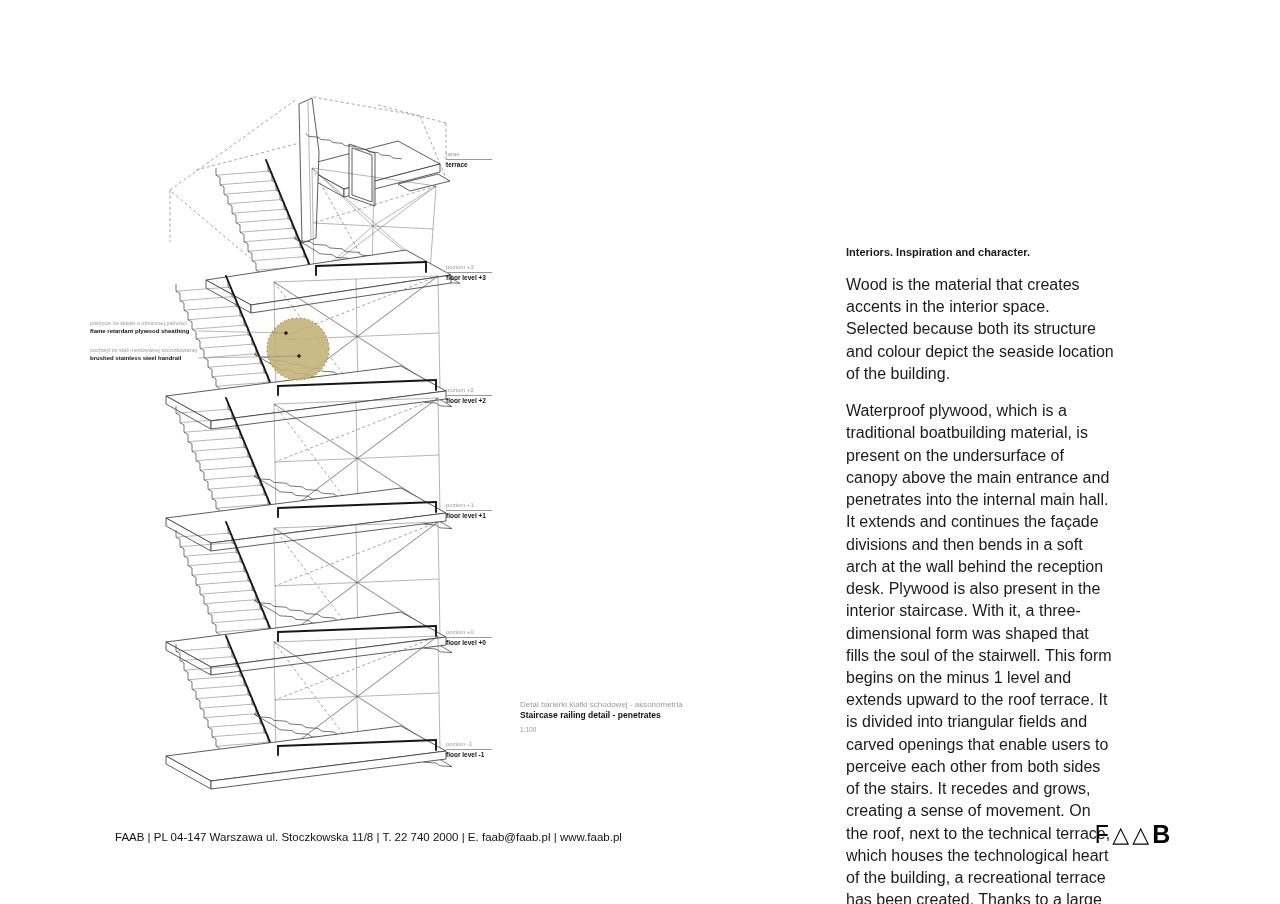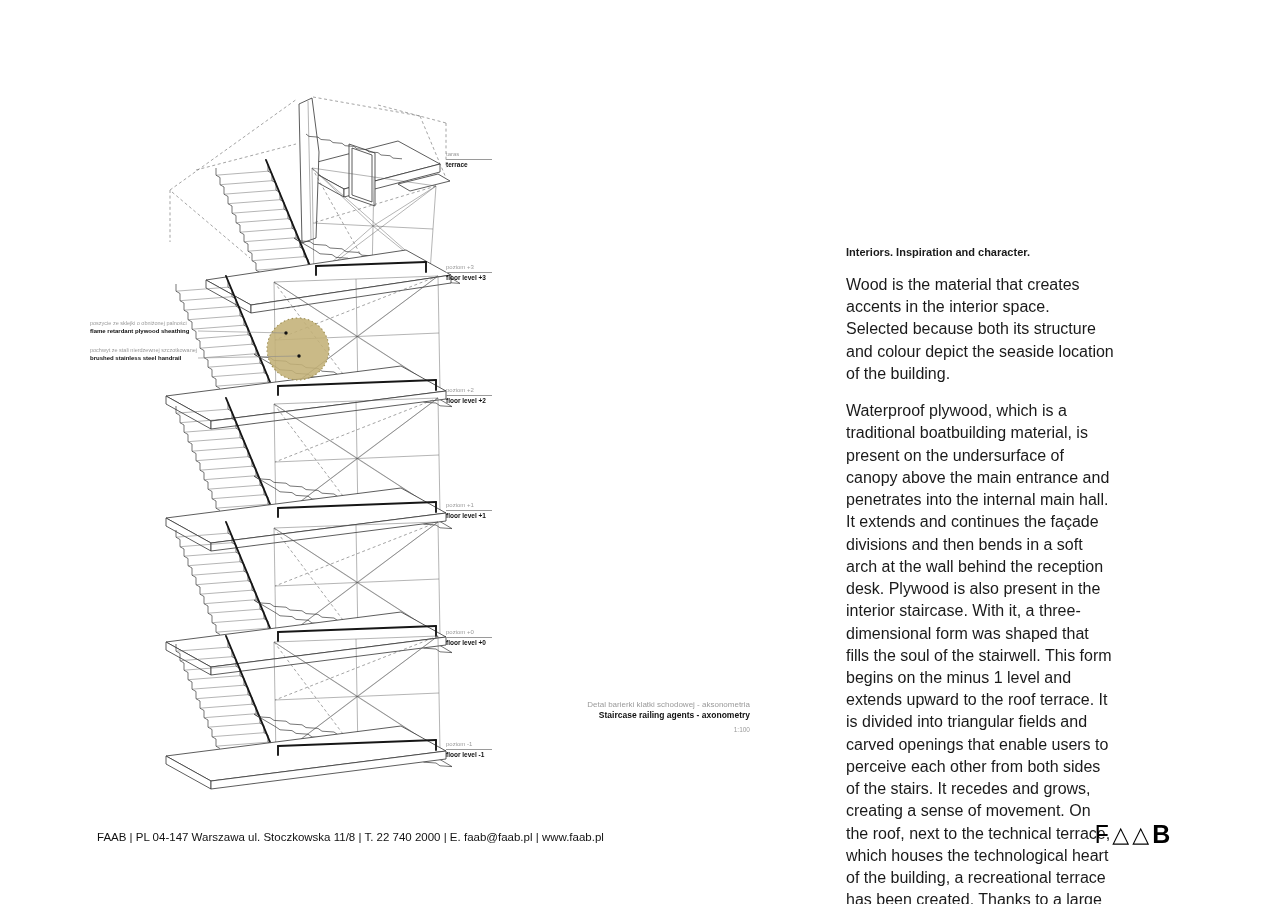--- a/index.html
+++ b/index.html
@@ -15,30 +15,30 @@
   svg .lead{stroke:#8a8a8a;stroke-width:.6;}
   
   .fl{position:absolute;left:446px;width:70px;line-height:1;}
   .fl .pl{font-size:6px;color:#9a9a9a;padding-bottom:2px;border-bottom:.8px solid #9a9a9a;width:46px;}
   .fl .en{font-size:6.5px;font-weight:bold;color:#111;margin-top:2px;}
   
   .ann{position:absolute;left:90px;width:115px;line-height:1.35;}
   .ann .apl{font-size:5.5px;color:#9a9a9a;}
   .ann .aen{font-size:6px;font-weight:bold;color:#111;}
   
-  .caption{position:absolute;left:520px;top:699px;width:230px;line-height:1.4;text-align:right;}
+  .caption{position:absolute;left:520px;top:699px;width:230px;line-height:1.4;}
   .caption .cpl{font-size:8px;color:#9a9a9a;}
   .caption .cen{font-size:8.5px;font-weight:bold;color:#111;}
   .caption .csc{font-size:6.5px;color:#9a9a9a;margin-top:3px;}
   
   .article{position:absolute;left:846px;top:246px;width:268px;}
   .article h1{font-size:11px;font-weight:bold;margin:0 0 16px 0;}
   .article p{font-size:16px;line-height:1.39;margin:0 0 15px 0;}
   
-  .footer-contact{position:absolute;left:97px;top:831px;font-size:11.5px;color:#111;}
+  .footer-contact{position:absolute;left:115px;top:831px;font-size:11.5px;color:#111;}
   .logo{position:absolute;left:1094px;top:820px;font-size:25px;letter-spacing:3px;color:#000;
         display:flex;align-items:baseline;}
   .logo .l-f{font-weight:normal;transform:scaleX(.92);}
   .logo .l-t{font-size:22px;position:relative;top:-1px;}
   .logo .l-b{font-weight:800;}
 </style>
 </head>
 <body>
 
 <div class="page">
@@ -287,21 +287,21 @@
     <div class="apl">poszycie ze sklejki o obniżonej palności</div>
     <div class="aen">flame retardant plywood sheathing</div>
   </div>
   <div class="ann" style="top:347px">
     <div class="apl">pochwyt ze stali nierdzewnej szczotkowanej</div>
     <div class="aen">brushed stainless steel handrail</div>
   </div>
 
   <div class="caption">
     <div class="cpl">Detal barierki klatki schodowej - aksonometria</div>
-    <div class="cen">Staircase railing agents - axonometry</div>
+    <div class="cen">Staircase railing detail - penetrates</div>
     <div class="csc">1:100</div>
   </div>
 
   <div class="article">
     <h1>Interiors. Inspiration and character.</h1>
     <p>Wood is the material that creates accents in the interior space. Selected because both its structure and colour depict the seaside location of the building.</p>
     <p>Waterproof plywood, which is a traditional boatbuilding material, is present on the undersurface of canopy above the main entrance and penetrates into the internal main hall. It extends and continues the façade divisions and then bends in a soft arch at the wall behind the reception desk. Plywood is also present in the interior staircase. With it, a three-dimensional form was shaped that fills the soul of the stairwell. This form begins on the minus 1 level and extends upward to the roof terrace. It is divided into triangular fields and carved openings that enable users to perceive each other from both sides of the stairs. It recedes and grows, creating a sense of movement. On the roof, next to the technical terrace, which houses the technological heart of the building, a recreational terrace has been created. Thanks to a large opening in the eastern wall, this terrace ensures visual contact with the Bay of Gdańsk. The floor, seating steps and reclining benches are finished with larch wood. It was presumed that the wood should be left unfinished, without any impregnating agents. Knowingly, the material will turn grey over time under the influence of the weather. Then it will be similar in colour to the colour of one of the symbols of Sopot, a walking pier extending 458 meters into the Bay of Gdańsk.</p>
   </div>
 
   <div class="footer-contact">FAAB | PL 04-147 Warszawa ul. Stoczkowska 11/8 | T. 22 740 2000 | E. faab@faab.pl | www.faab.pl</div>

